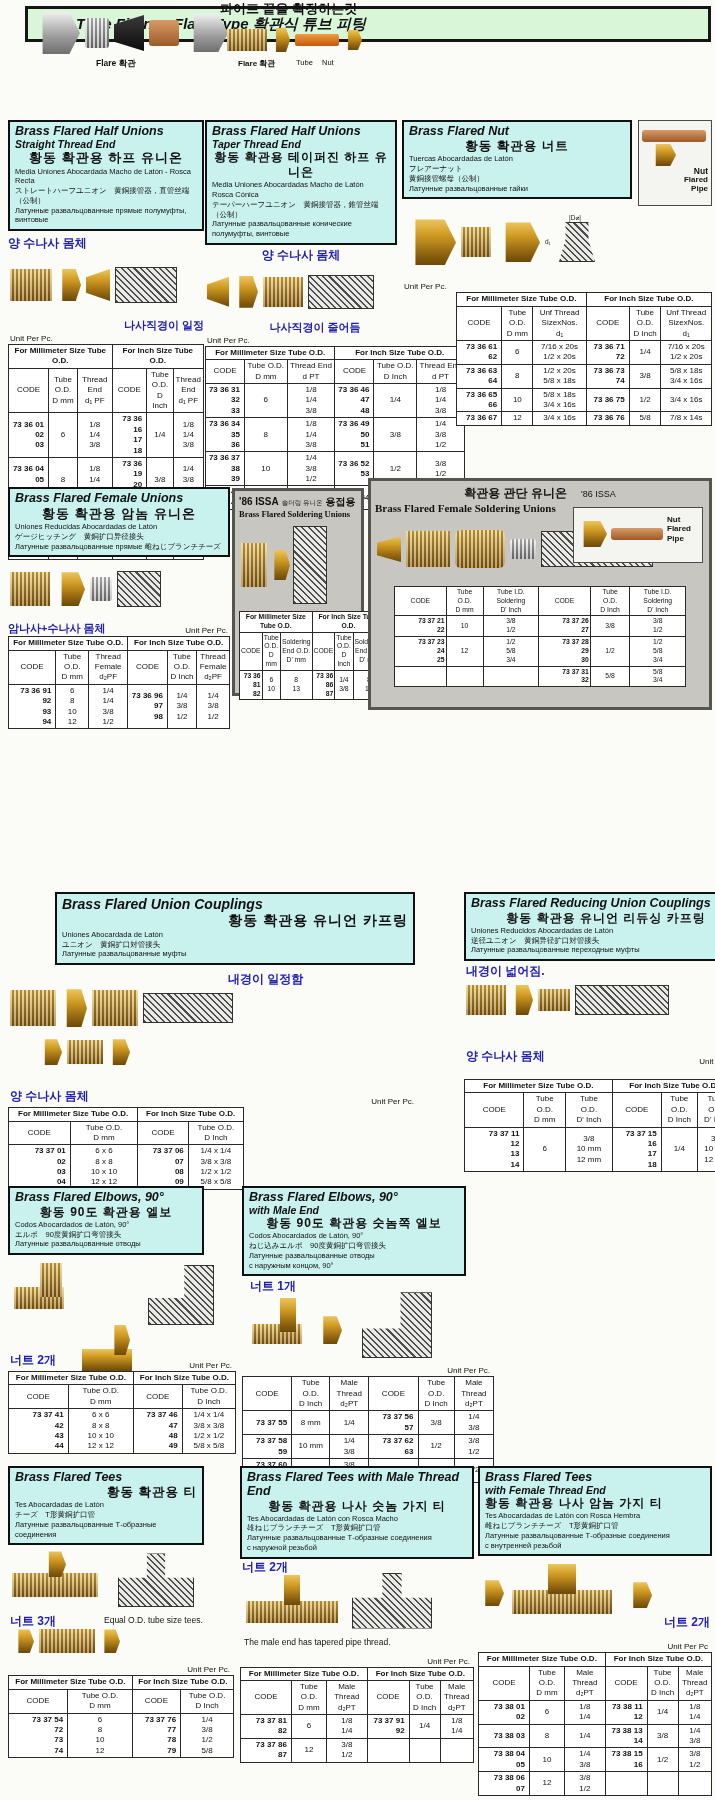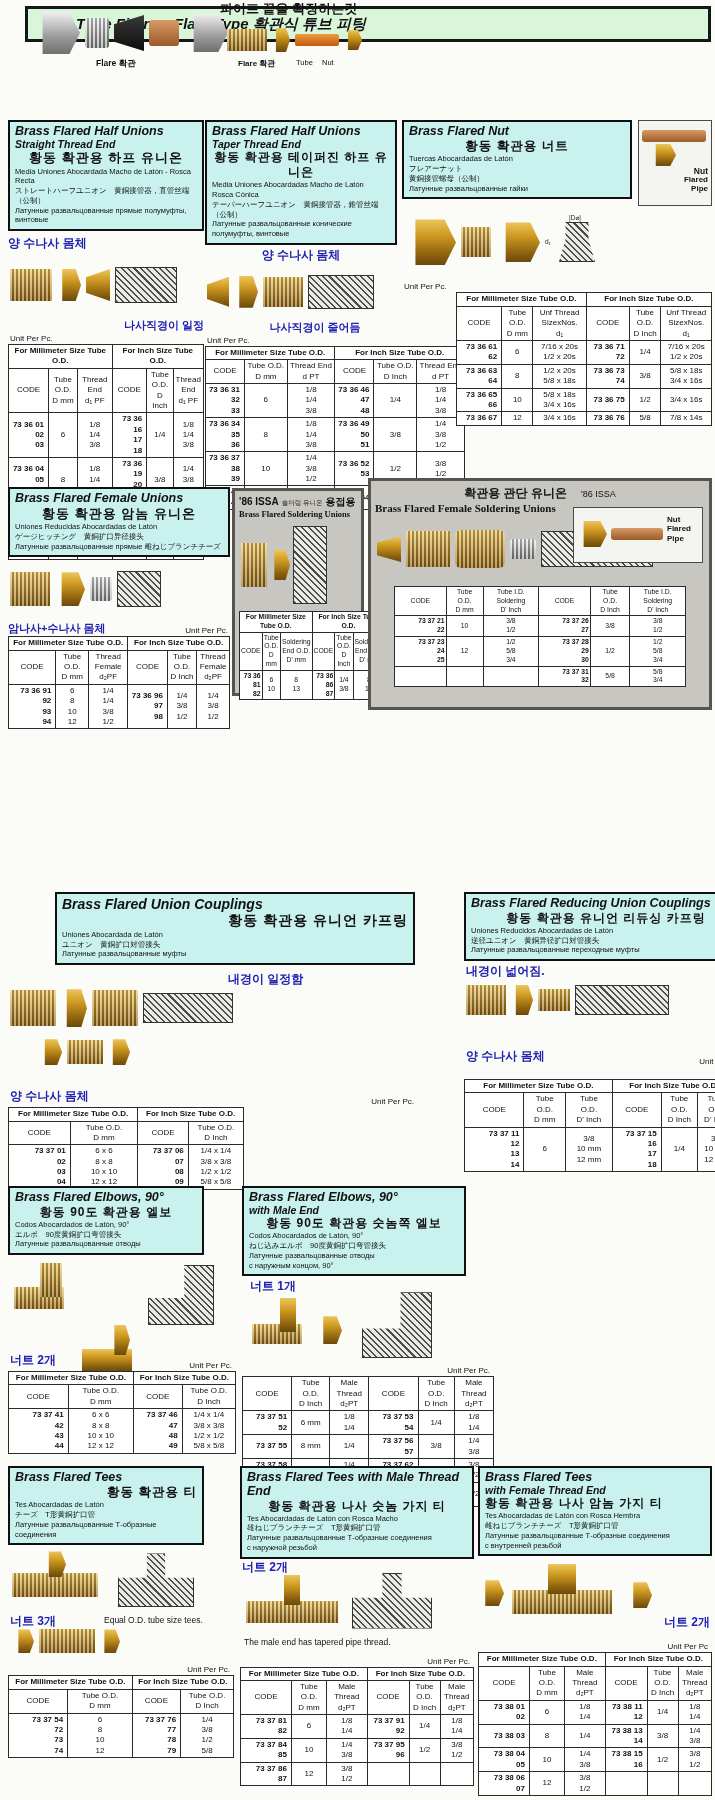--- a/index.html
+++ b/index.html
@@ -820,32 +820,20 @@
           <th>Tube
 O.D.
 D Inch</th>
           <th>Male
 Thread
 d₂PT</th>
         </tr>
       </thead>
       <tbody>
         <tr>
-          <td class="code">73 37 51
-52</td>
-          <td>6 mm</td>
-          <td>1/8
-1/4</td>
-          <td class="code">73 37 53
-54</td>
-          <td>1/4</td>
-          <td>1/8
-1/4</td>
-        </tr>
-        <tr>
           <td class="code">73 37 55</td>
           <td>8 mm</td>
           <td>1/4</td>
           <td class="code">73 37 56
 57</td>
           <td>3/8</td>
           <td>1/4
 3/8</td>
         </tr>
         <tr>
@@ -984,32 +972,20 @@
           <td>6</td>
           <td>1/8
 1/4</td>
           <td class="code">73 37 91
 92</td>
           <td>1/4</td>
           <td>1/8
 1/4</td>
         </tr>
         <tr>
-          <td class="code">73 37 84
-85</td>
-          <td>10</td>
-          <td>1/4
-3/8</td>
-          <td class="code">73 37 95
-96</td>
-          <td>1/2</td>
-          <td>3/8
-1/2</td>
-        </tr>
-        <tr>
           <td class="code">73 37 86
 87</td>
           <td>12</td>
           <td>3/8
 1/2</td>
           <td></td>
           <td></td>
           <td></td>
         </tr>
       </tbody>

